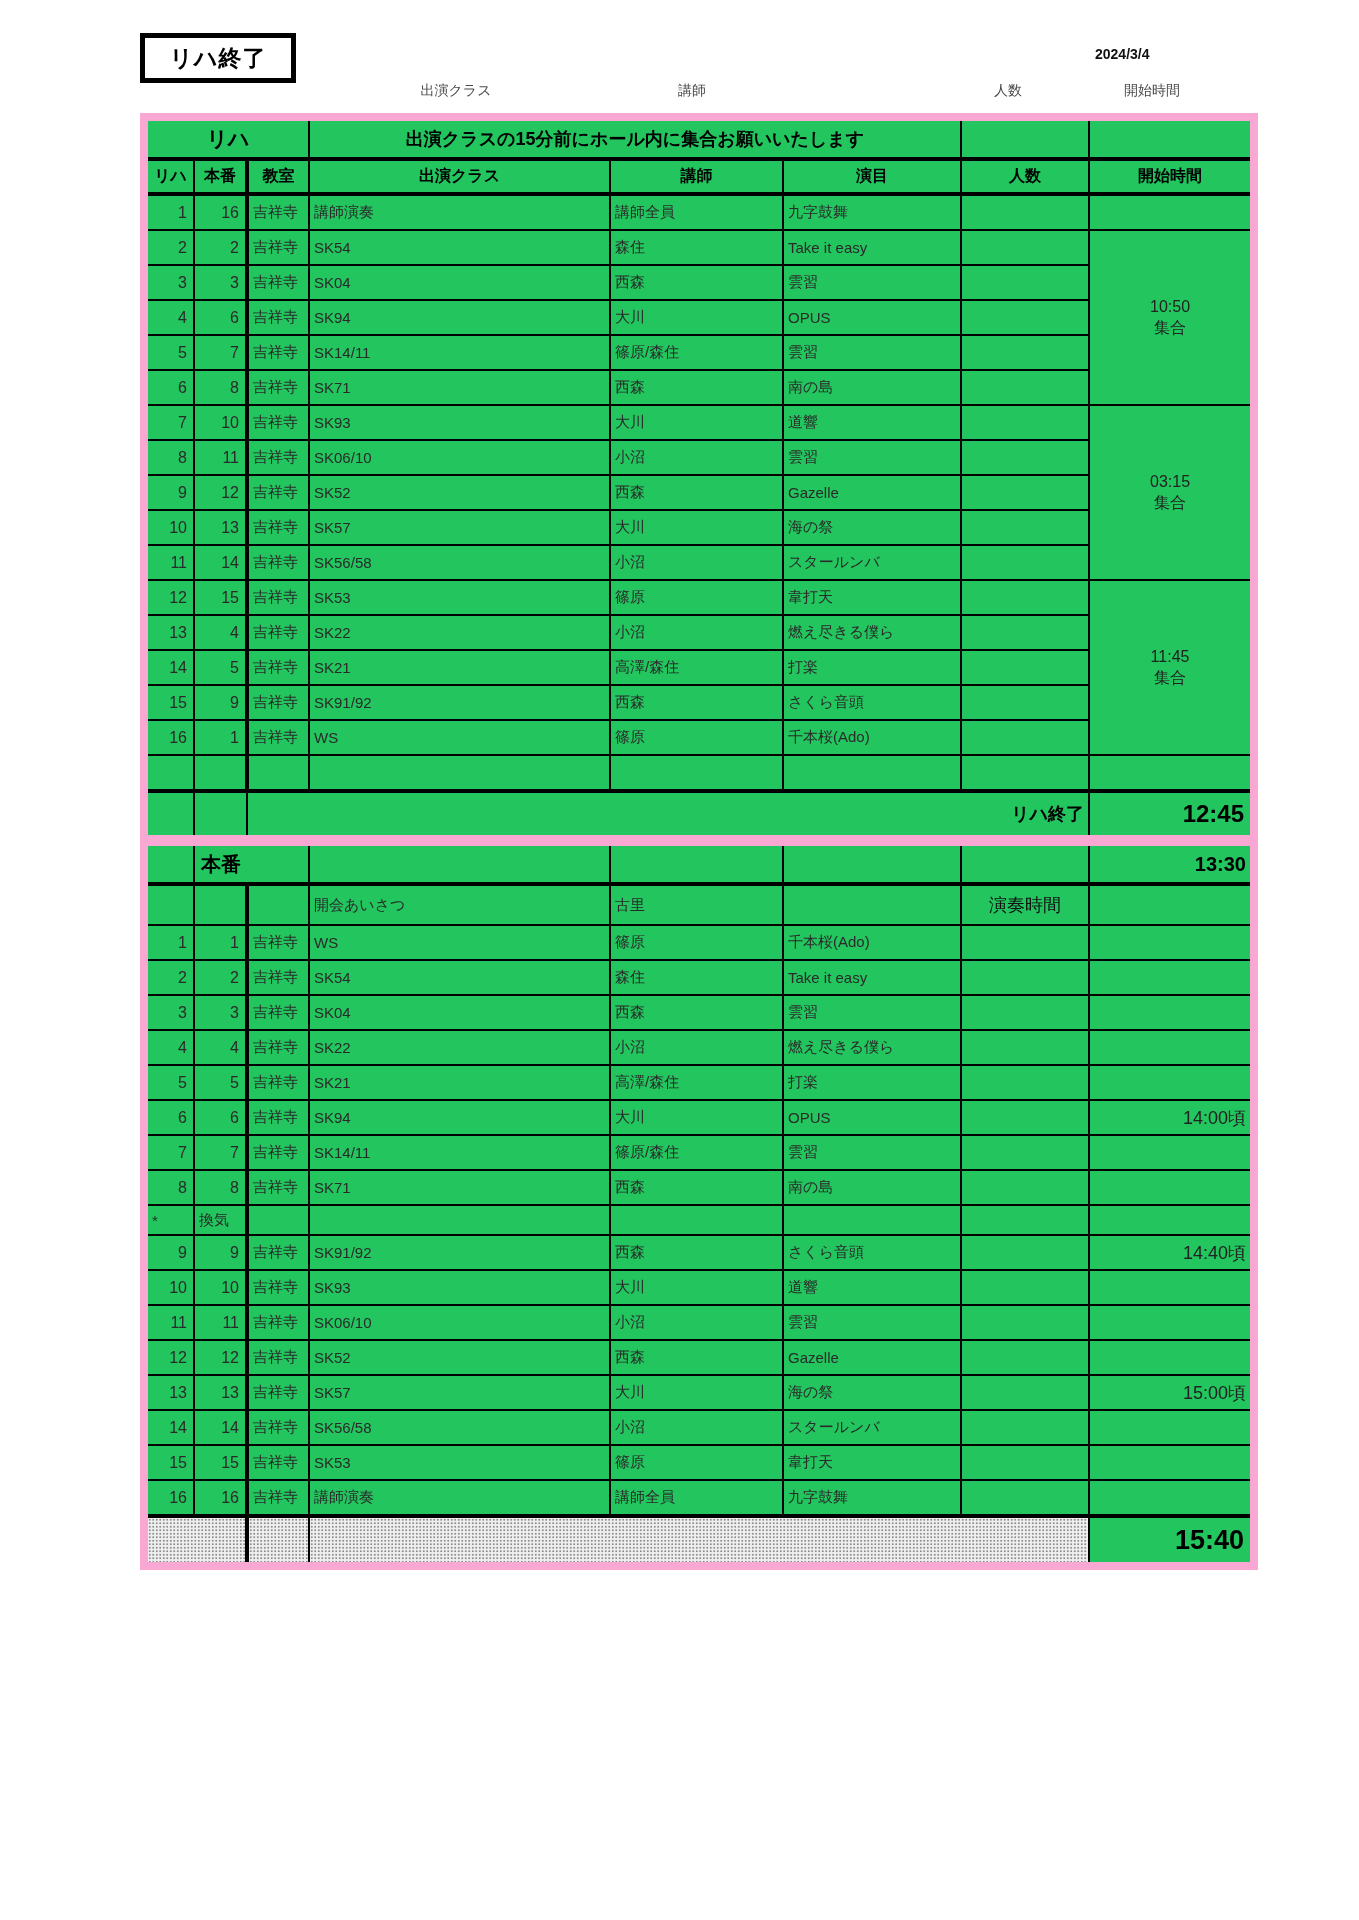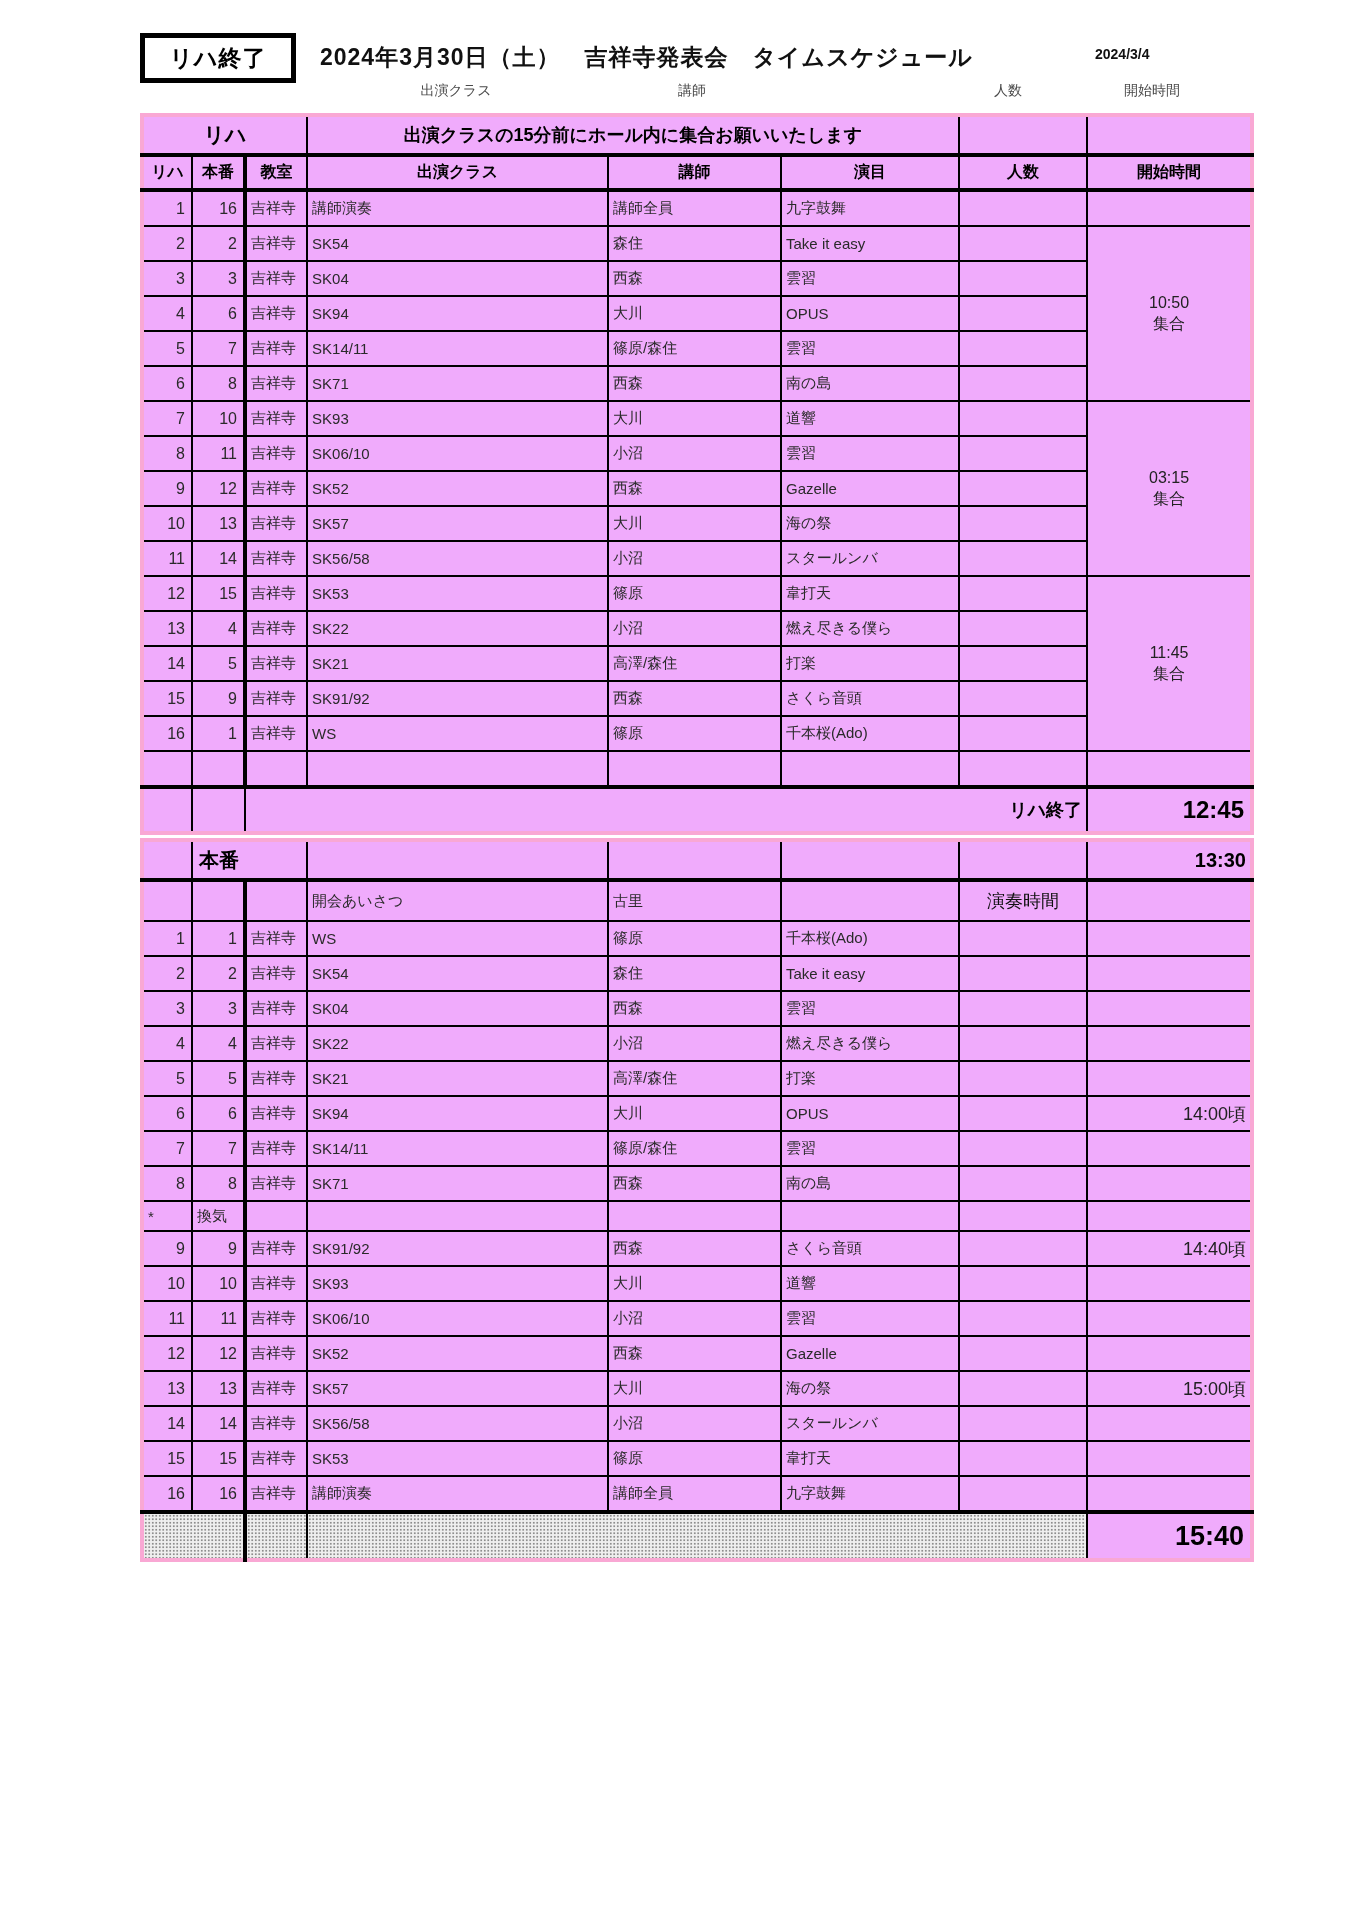--- a/index.html
+++ b/index.html
@@ -22,21 +22,21 @@
     position:absolute;left:1095px;top:46px;font-size:14px;font-weight:bold;color:#111;
   }
   .flabel{
     position:absolute;top:82px;width:140px;text-align:center;
     font-size:14px;color:#4a4a4a;white-space:nowrap;
   }
   .flabel.l1{left:386px;} .flabel.l2{left:622px;} .flabel.l3{left:938px;} .flabel.l4{left:1082px;}
 
   
   table{border-collapse:collapse;table-layout:fixed;position:absolute;left:140px;
-        width:1110px;background:#f0abfc;border:4px solid #f9a8d4;}
+        width:1110px;background:#22c55e;border:8px solid #f9a8d4;}
   td,th{border:2px solid #000;padding:0 4px;overflow:hidden;white-space:nowrap;
         font-size:15px;font-weight:normal;color:#2a2a2a;vertical-align:middle;}
   .room{border-left:4px solid #000;}
   .num{text-align:right;padding-right:6px;font-size:16px;}
   .txt{text-align:left;}
   .data-row td{height:33px;}
 
   
   #rehearsal-table{top:113px;}
   .band-row td{height:36px;border-bottom:4px solid #000;}
@@ -64,21 +64,20 @@
     background-size:3.5px 3.5px;
   }
   .xl{font-size:27px;}
 </style>
 </head>
 <body>
 
 <div class="page">
 
   <div class="staff-box">リハ終了</div>
-  <div class="doc-title">2024年3月30日（土）　吉祥寺発表会　タイムスケジュール</div>
   <div class="rev-date">2024/3/4</div>
 
   <div class="flabel l1">出演クラス</div>
   <div class="flabel l2">講師</div>
   <div class="flabel l3">人数</div>
   <div class="flabel l4">開始時間</div>
 
   <table id="rehearsal-table">
     <colgroup>
       <col style="width:50px">

